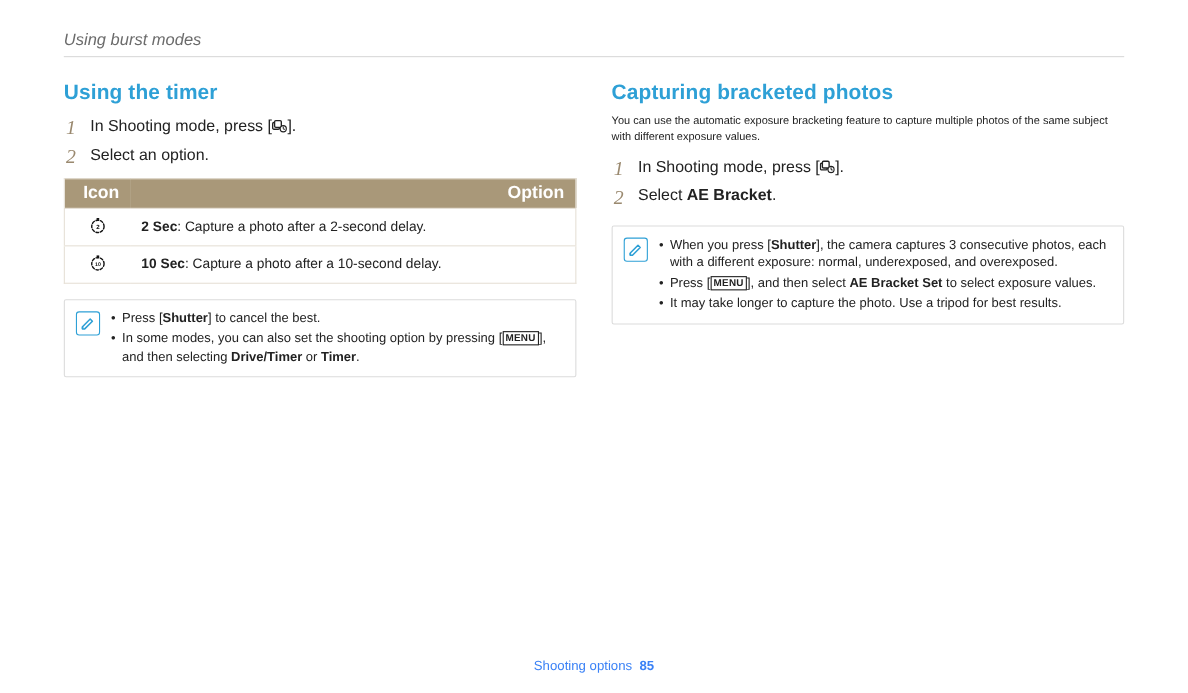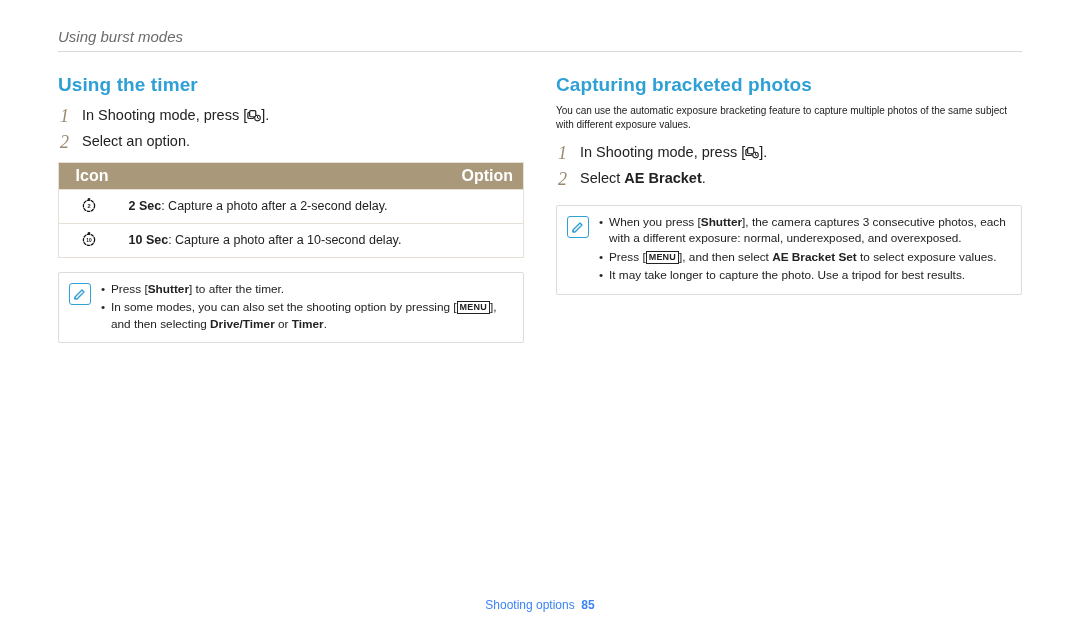--- a/index.html
+++ b/index.html
@@ -89,21 +89,21 @@
       </table>
 
       <div class="notebox">
         <div class="badge">
           <svg width="14" height="14" viewBox="0 0 14 14">
               <path d="M2 12 L4 12 L11 5 L9 3 L2 10 Z" fill="none" stroke="#2ea0d6" stroke-width="1.4" stroke-linejoin="round"></path>
               <line x1="2" y1="12" x2="2" y2="10" stroke="#2ea0d6" stroke-width="1.4"></line>
             </svg>
         </div>
         <ul>
-          <li><span>Press [</span><b>Shutter</b><span>] to after the timer.</span></li>
+          <li><span>Press [</span><b>Shutter</b><span>] to cancel the best.</span></li>
           <li><span>In some modes, you can also set the shooting option by pressing [</span><span class="menu-box">MENU</span><span>], and then selecting </span><b>Drive/Timer</b><span> or </span><b>Timer</b><span>.</span></li>
         </ul>
       </div>
     </div>
 
     <div class="col">
       <h2 class="section">Capturing bracketed photos</h2>
       <p class="intro">You can use the automatic exposure bracketing feature to capture multiple photos of the same subject with different exposure values.</p>
       <ol class="steps">
         <li>

